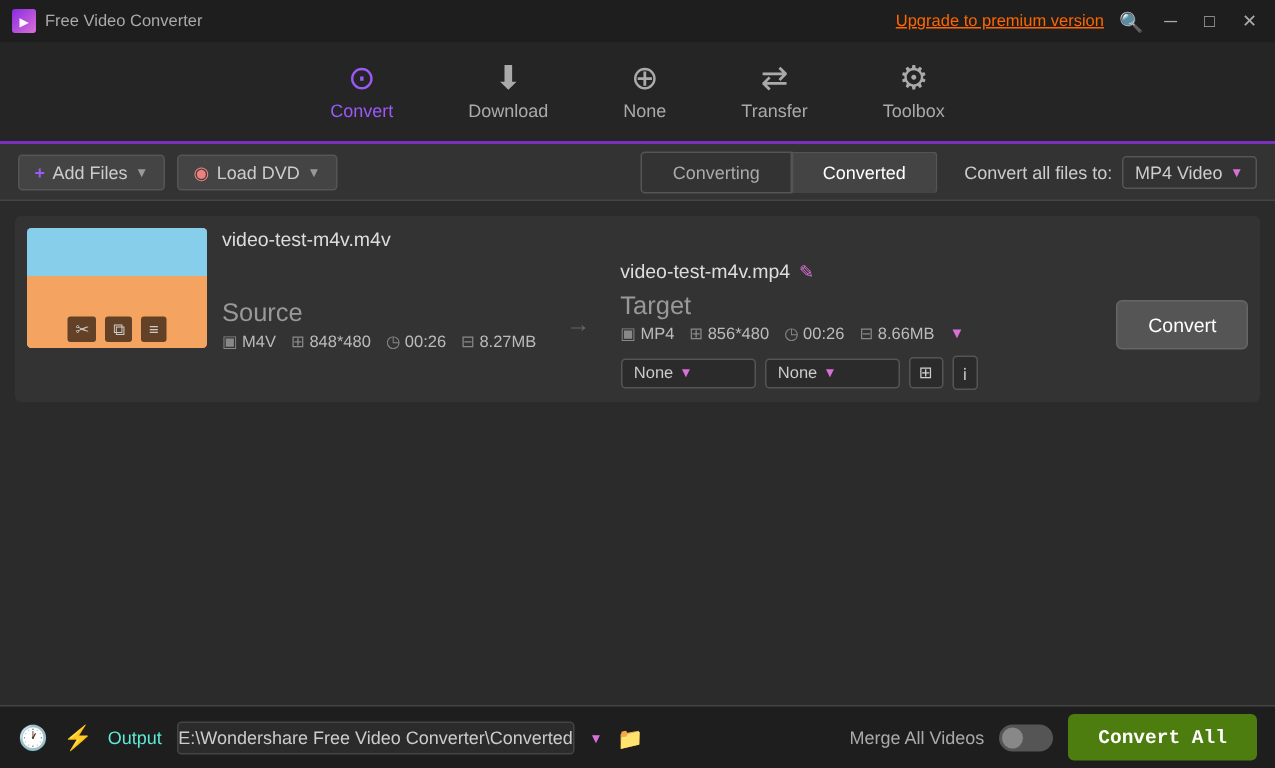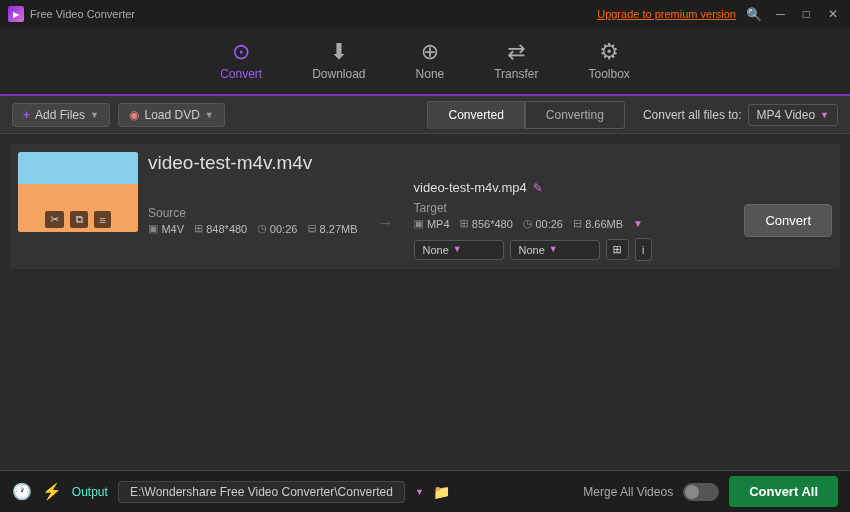--- a/index.html
+++ b/index.html
@@ -205,31 +205,31 @@
       font-size: 11px;
     }
 
     #file-info {
       flex: 1;
       display: flex;
       flex-direction: column;
       gap: 6px;
     }
     #file-name {
-      font-size: 19px;
+      font-size: 13px;
       color: #ddd;
       font-weight: 500;
     }
     #source-row, #target-row {
       display: flex;
       align-items: center;
       gap: 15px;
     }
     .info-label {
-      font-size: 12px;
+      font-size: 17px;
       color: #999;
       margin-bottom: 2px;
     }
     .info-group {
       display: flex;
       flex-direction: column;
     }
     .meta-items {
       display: flex;
       align-items: center;
@@ -346,21 +346,21 @@
       color: #aaa;
       font-size: 16px;
       cursor: pointer;
     }
     #output-label { color: #5eead4; font-size: 12px; }
     #output-path {
       color: #ccc;
       font-size: 12px;
       background: #2b2b2b;
       border: 1px solid #444;
-      padding: 3px 11px;
+      padding: 3px 0;
       border-radius: 3px;
     }
     #path-arrow { color: #da70d6; font-size: 9px; cursor: pointer; }
     #folder-icon { color: #e07820; cursor: pointer; font-size: 14px; }
     .bottom-sep { flex: 1; }
     #merge-label { color: #aaa; font-size: 12px; }
     #merge-toggle {
       width: 36px;
       height: 18px;
       background: #555;
@@ -373,28 +373,29 @@
       position: absolute;
       width: 14px;
       height: 14px;
       background: #888;
       border-radius: 50%;
       top: 2px;
       left: 2px;
       transition: left 0.2s;
     }
     #convert-all-btn {
-      background: #15803d;
+      background: #4d7c0f;
       border: none;
       color: white;
       padding: 8px 20px;
       border-radius: 4px;
       cursor: pointer;
       font-size: 13px;
       font-weight: 600;
+      font-family: Liberation Mono, monospace;
     }
 
     
     .thumb-people {
       width: 100%;
       height: 100%;
       background: linear-gradient(to bottom, #87ceeb 0%, #87ceeb 40%, #f4a460 40%, #f4a460 100%);
       position: relative;
     }
 
@@ -449,25 +450,25 @@
   </button>
   <button class="toolbar-btn">
     <span id="load-dvd-icon">◉</span>
     <span>Load DVD</span>
     <span class="btn-arrow">▼</span>
   </button>
 
   <div class="toolbar-separator"></div>
 
   <div id="tabs">
+    <div class="tab">
+      <span>Converting</span>
+    </div>
     <div class="tab active">
       <span>Converted</span>
-    </div>
-    <div class="tab">
-      <span>Converting</span>
     </div>
   </div>
 
   <div id="convert-all-section">
     <span>Convert all files to:</span>
     <div id="format-select">
       <span>MP4 Video</span>
       <span class="select-arrow">▼</span>
     </div>
   </div>

